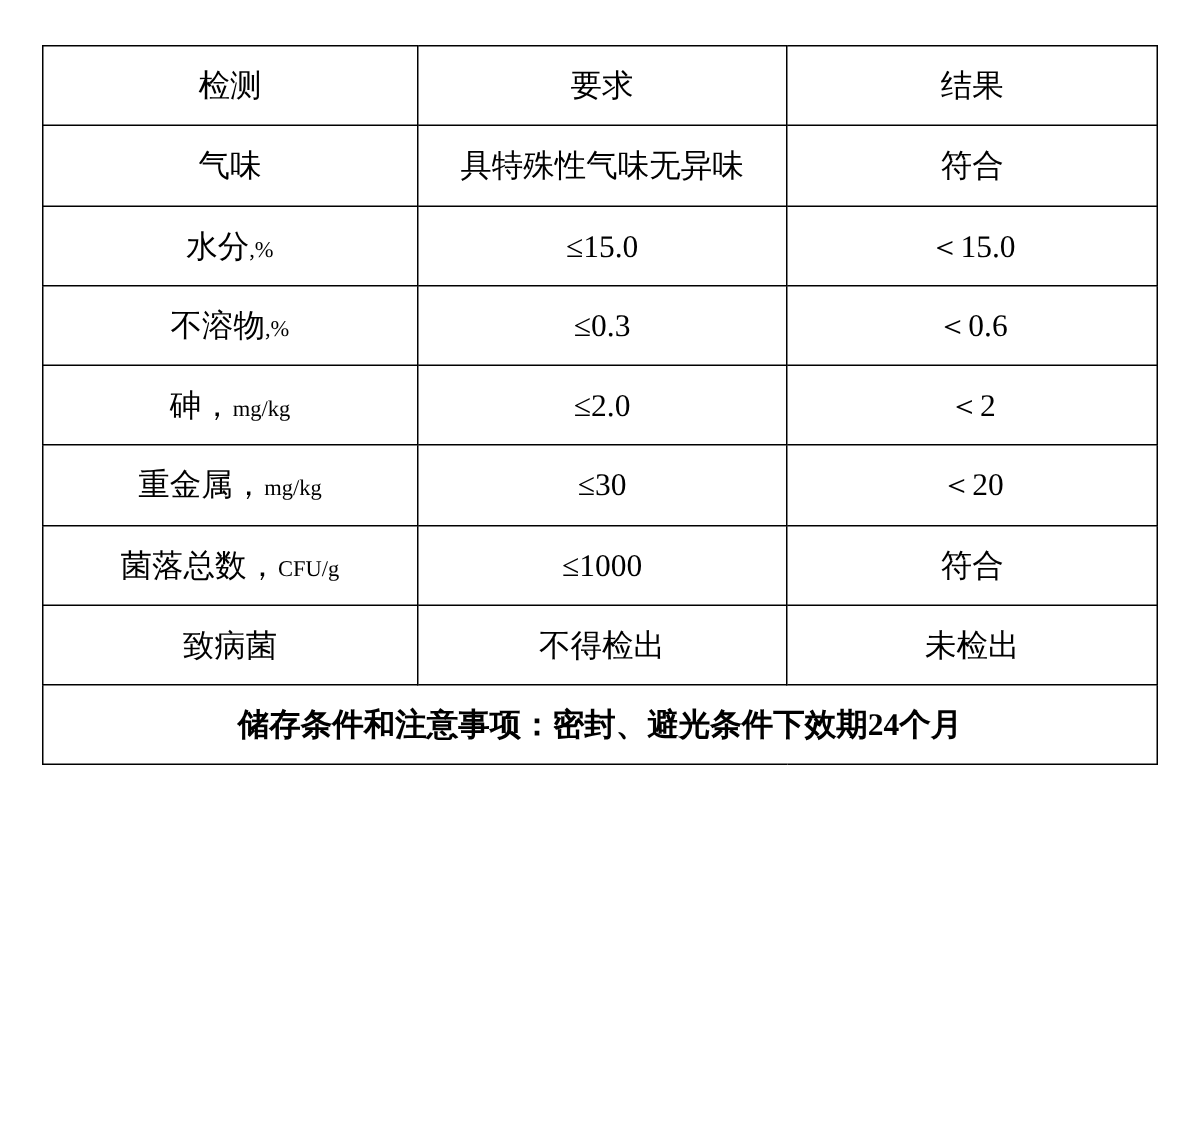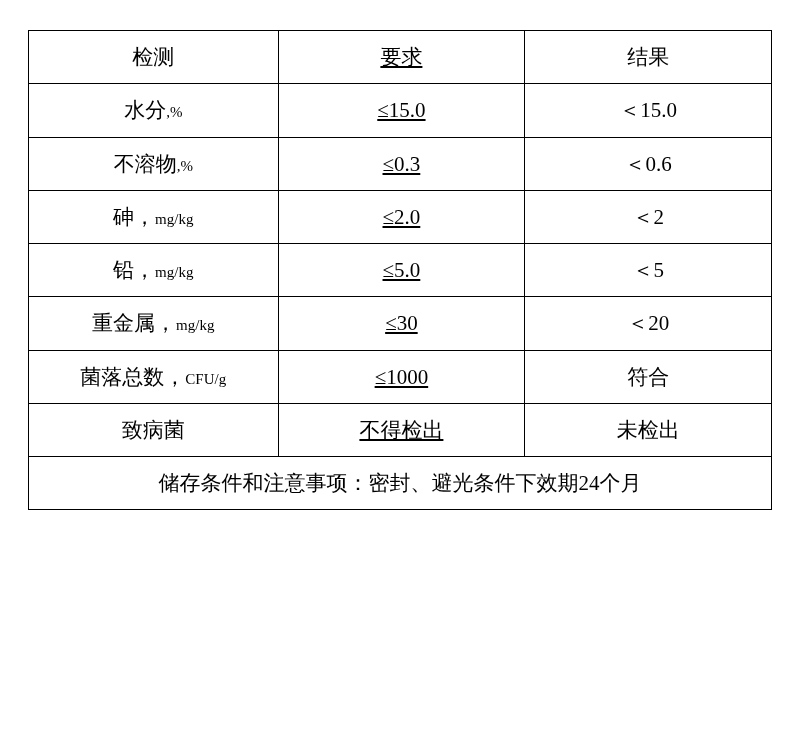--- a/index.html
+++ b/index.html
@@ -28,73 +28,73 @@
   table.spec td {
     border: 1.5px solid #000;
     text-align: center;
     vertical-align: middle;
     font-size: 21px;
     line-height: 1.25;
     padding: 13px 4px;
     font-family: "Liberation Serif", "DejaVu Serif", serif;
   }
   table.spec td.col1 { width: 33.6%; }
-  table.spec td.col2 { width: 33.2%; text-decoration: underline; }
+  table.spec td.col2 { width: 33.2%; }
   table.spec td.col3 { width: 33.2%; }
 
   .unit {
     font-size: 15px;
   }
   .footer-row td {
     text-align: left;
     padding: 8px 6px 8px 8px;
     font-size: 18px;
     font-family: "Liberation Sans", "DejaVu Sans", sans-serif;
-    font-weight: 400;
+    font-weight: 700;
   }
 </style>
 </head>
 <body>
 
 <div class="sheet">
   <table class="spec">
     <tbody>
       <tr>
         <td class="col1">检测</td>
         <td class="col2">要求</td>
         <td class="col3">结果</td>
       </tr>
 
 
 
+      <tr>
+        <td class="col1"><span>气味</span><span class="unit"></span></td>
+        <td class="col2">具特殊性气味无异味</td>
+        <td class="col3">符合</td>
+      </tr>
 
 
       <tr>
         <td class="col1"><span>水分</span><span class="unit">,%</span></td>
         <td class="col2">≤15.0</td>
         <td class="col3">＜15.0</td>
       </tr>
 
       <tr>
         <td class="col1"><span>不溶物</span><span class="unit">,%</span></td>
         <td class="col2">≤0.3</td>
         <td class="col3">＜0.6</td>
       </tr>
 
       <tr>
         <td class="col1"><span>砷，</span><span class="unit">mg/kg</span></td>
         <td class="col2">≤2.0</td>
         <td class="col3">＜2</td>
       </tr>
 
-      <tr>
-        <td class="col1"><span>铅，</span><span class="unit">mg/kg</span></td>
-        <td class="col2">≤5.0</td>
-        <td class="col3">＜5</td>
-      </tr>
 
       <tr>
         <td class="col1"><span>重金属，</span><span class="unit">mg/kg</span></td>
         <td class="col2">≤30</td>
         <td class="col3">＜20</td>
       </tr>
 
       <tr>
         <td class="col1"><span>菌落总数，</span><span class="unit">CFU/g</span></td>
         <td class="col2">≤1000</td>

